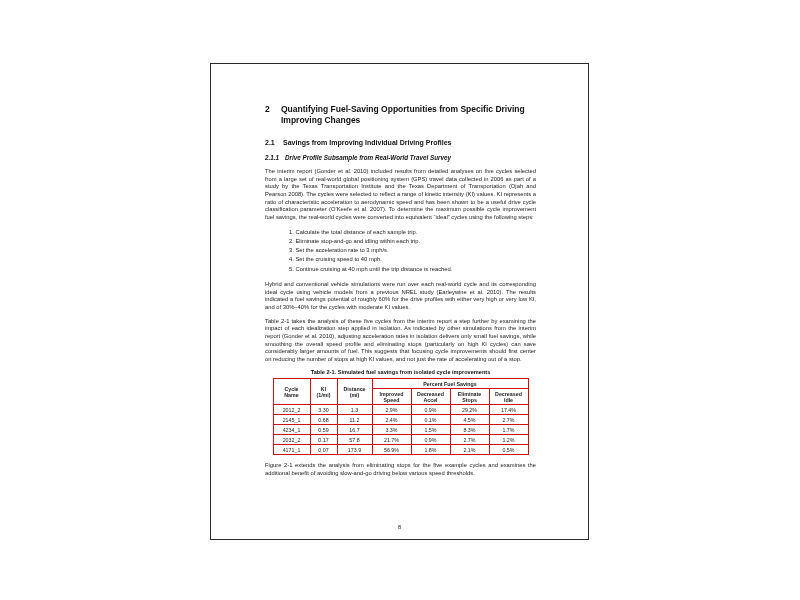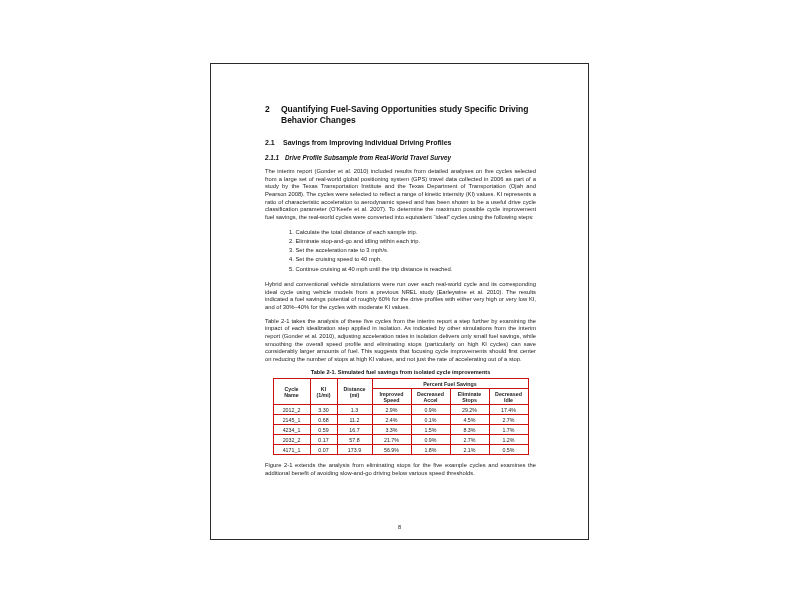--- a/index.html
+++ b/index.html
@@ -31,21 +31,21 @@
   .pageno{position:absolute;bottom:9px;left:0;right:0;text-align:center;font-size:5.6px;color:#1c1c1c;}
 </style>
 </head>
 <body>
 
 <div class="canvas">
   <div class="page">
 
     <div class="h1">
       <span class="hnum">2</span>
-      <span class="htxt">Quantifying Fuel-Saving Opportunities study Specific Driving Behavior Changes</span>
+      <span class="htxt">Quantifying Fuel-Saving Opportunities from Specific Driving Improving Changes</span>
     </div>
 
     <div class="h2">
       <span class="hnum">2.1</span>
       <span class="htxt">Savings from Improving Individual Driving Profiles</span>
     </div>
 
     <div class="h3">
       <span class="hnum">2.1.1</span>
       <span class="htxt">Drive Profile Subsample from Real-World Travel Survey</span>

